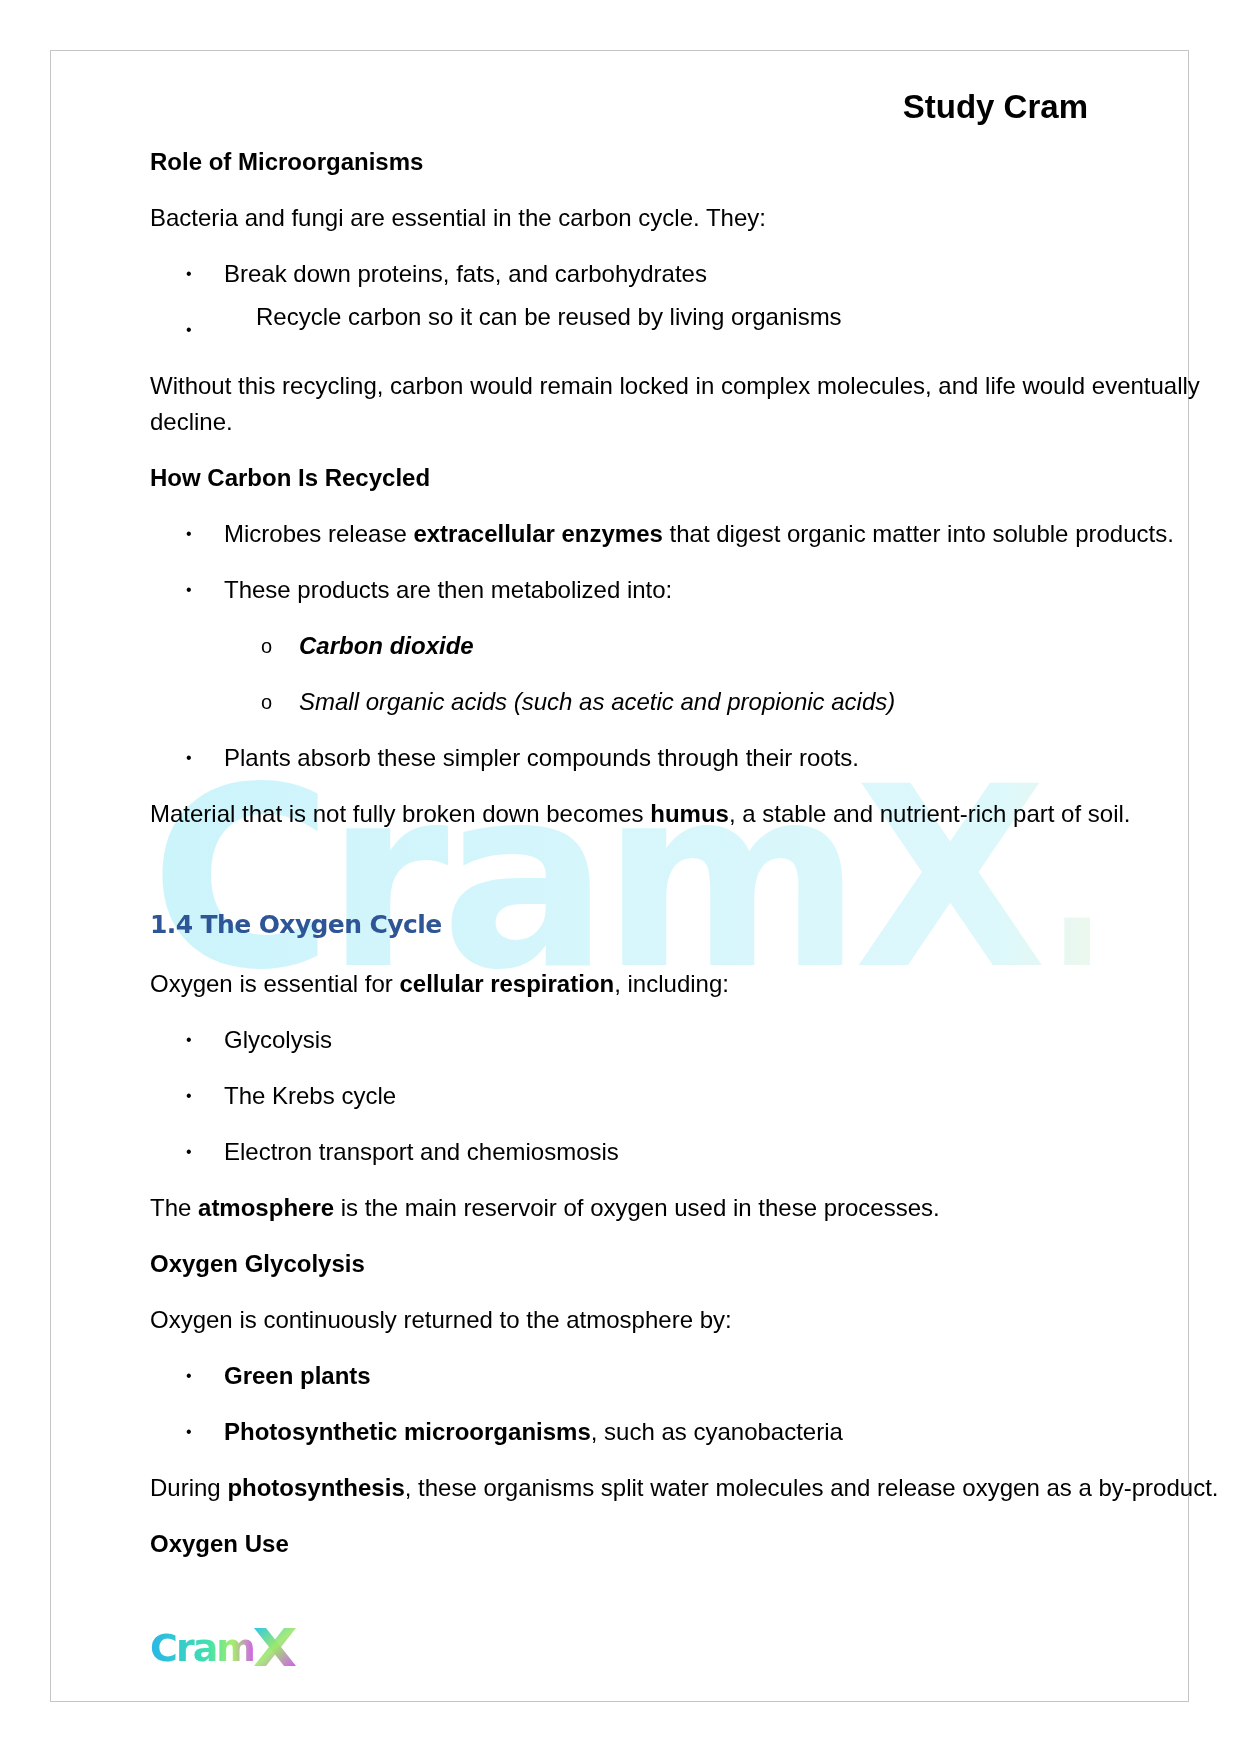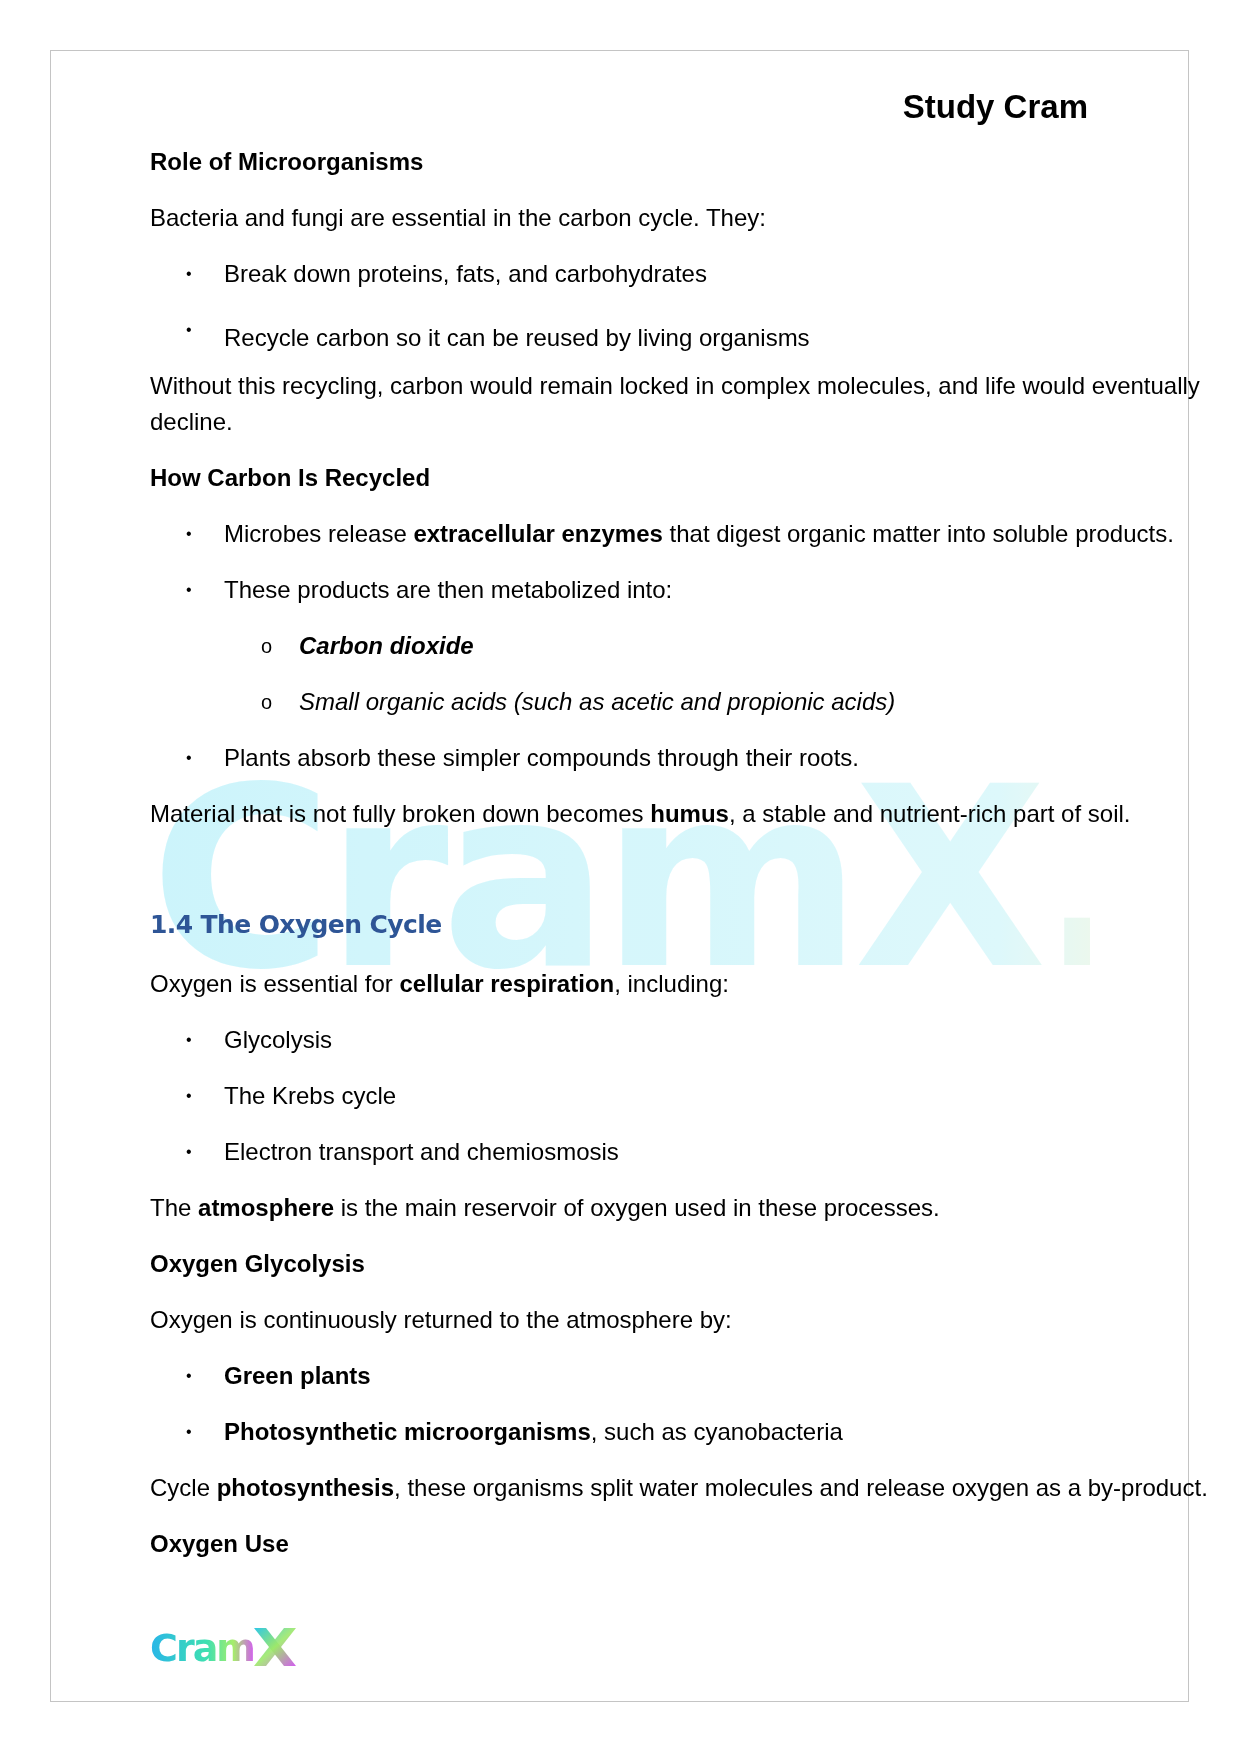--- a/index.html
+++ b/index.html
@@ -43,21 +43,21 @@
 <div class="header-title">Study Cram</div>
 
 <div class="content">
 
   <div class="line h" style="top:150px;">Role of Microorganisms</div>
   <div class="line" style="top:206px;">Bacteria and fungi are essential in the carbon cycle. They:</div>
 
   <span class="bullet" style="top:262px;">•</span>
   <div class="line l1" style="top:262px;">Break down proteins, fats, and carbohydrates</div>
   <span class="bullet" style="top:318px;">•</span>
-  <div class="line l1" style="top:326px;">Recycle carbon so it can be reused by living organisms</div>
+  <div class="line l1" style="top:305px;margin-left:32px;">Recycle carbon so it can be reused by living organisms</div>
 
   <div class="line" style="top:374px;">Without this recycling, carbon would remain locked in complex molecules, and life would eventually</div>
   <div class="line" style="top:410px;">decline.</div>
 
   <div class="line h" style="top:466px;">How Carbon Is Recycled</div>
 
   <span class="bullet" style="top:522px;">•</span>
   <div class="line l1" style="top:522px;"><span>Microbes release </span><b>extracellular enzymes</b><span> that digest organic matter into soluble products.</span></div>
 
   <span class="bullet" style="top:578px;">•</span>
@@ -87,21 +87,21 @@
   <div class="line" style="top:1196px;"><span>The </span><b>atmosphere</b><span> is the main reservoir of oxygen used in these processes.</span></div>
 
   <div class="line h" style="top:1252px;">Oxygen Glycolysis</div>
   <div class="line" style="top:1308px;">Oxygen is continuously returned to the atmosphere by:</div>
 
   <span class="bullet" style="top:1364px;">•</span>
   <div class="line l1 h" style="top:1364px;">Green plants</div>
   <span class="bullet" style="top:1420px;">•</span>
   <div class="line l1" style="top:1420px;"><b>Photosynthetic microorganisms</b><span>, such as cyanobacteria</span></div>
 
-  <div class="line" style="top:1476px;"><span>Cycle </span><b>photosynthesis</b><span>, these organisms split water molecules and release oxygen as a by-product.</span></div>
+  <div class="line" style="top:1476px;"><span>During </span><b>photosynthesis</b><span>, these organisms split water molecules and release oxygen as a by-product.</span></div>
 
   <div class="line h" style="top:1532px;">Oxygen Use</div>
 </div>
 
 <svg class="footer-logo" viewBox="0 0 148 46">
   <defs>
     <linearGradient id="lg1" x1="0" y1="0" x2="1" y2="0">
       <stop offset="0" stop-color="#29b6e8"></stop>
       <stop offset="0.55" stop-color="#3fe0b0"></stop>
       <stop offset="0.8" stop-color="#a6ee6a"></stop>

